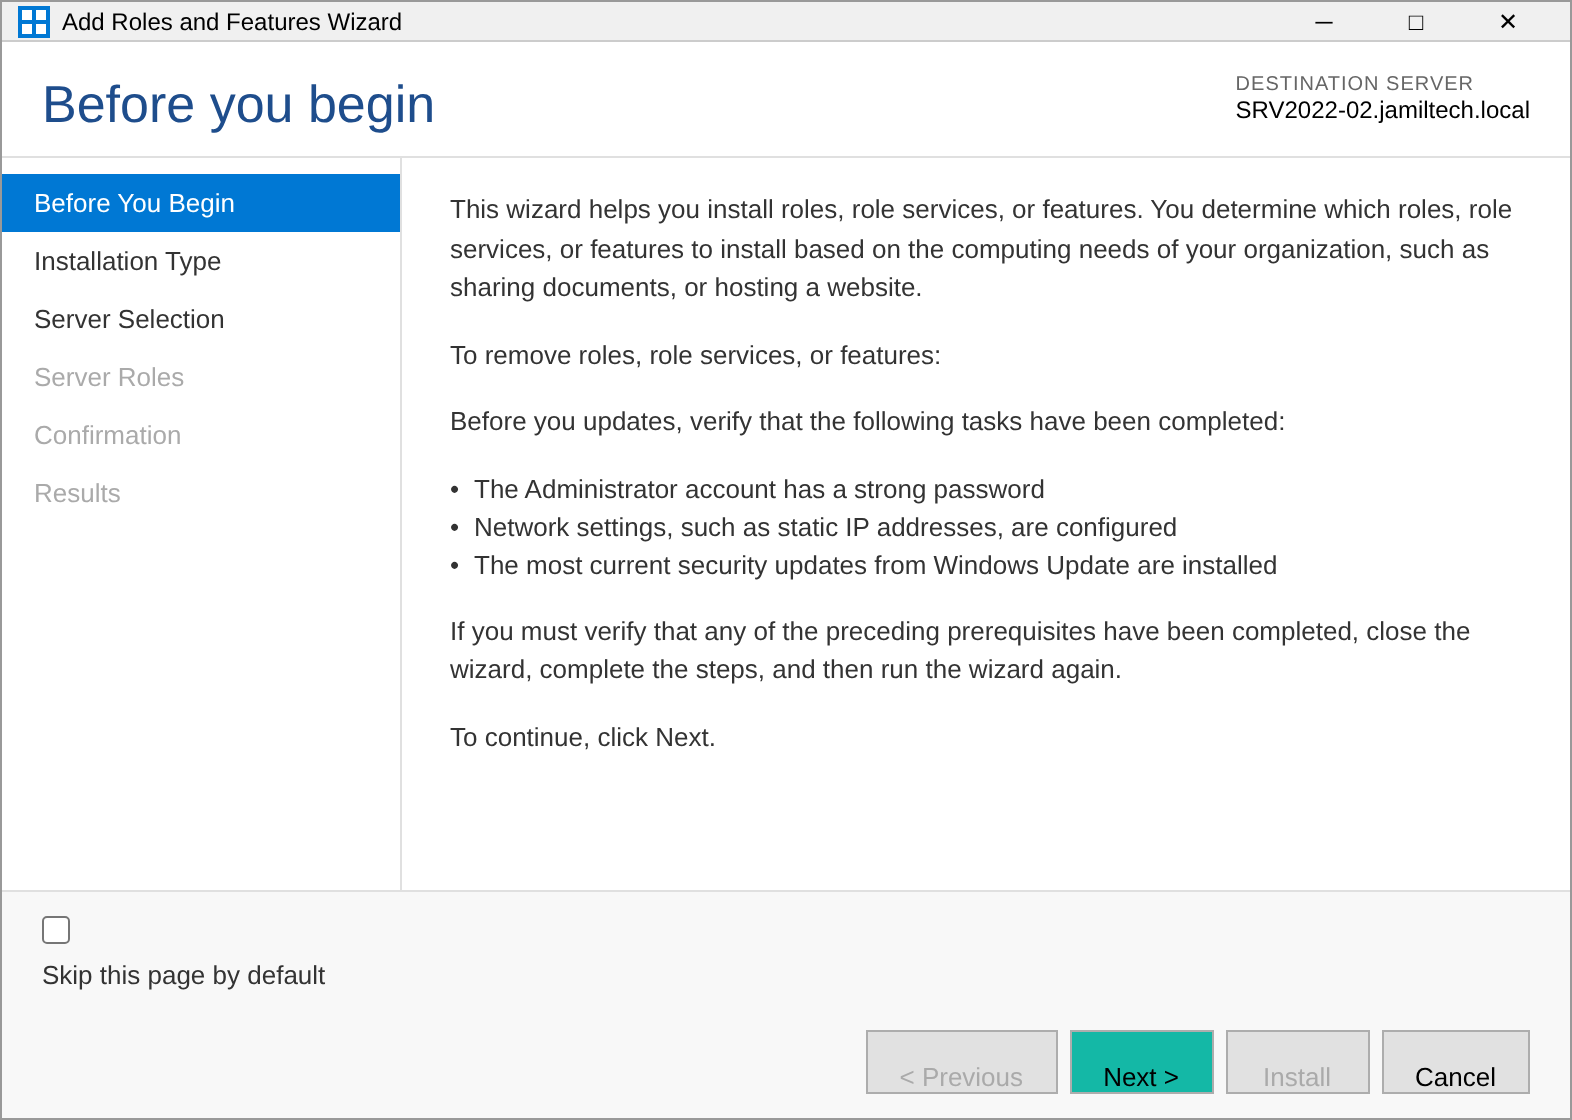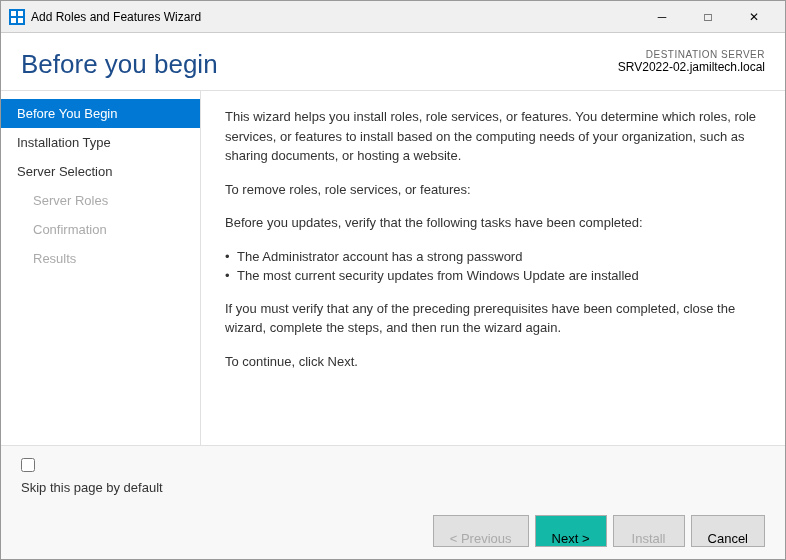--- a/index.html
+++ b/index.html
@@ -14,21 +14,21 @@
     .window {
       width: 786px;
       height: 560px;
       background: #fff;
       border: 1px solid #999;
       display: flex;
       flex-direction: column;
     }
     .title-bar {
       background: #f0f0f0;
-      height: 32px;
+      height: 20px;
       display: flex;
       align-items: center;
       padding: 0 8px;
       border-bottom: 1px solid #ccc;
       flex-shrink: 0;
     }
     .title-bar-icon {
       width: 16px;
       height: 16px;
       margin-right: 6px;
@@ -73,21 +73,20 @@
       justify-content: space-between;
       align-items: flex-start;
       border-bottom: 1px solid #e0e0e0;
     }
     .page-title {
       font-size: 26px;
       font-weight: 300;
       color: #1e4d8c;
     }
     .destination-server {
-      text-align: right;
       font-size: 11px;
     }
     .destination-label {
       color: #666;
       font-size: 10px;
       text-transform: uppercase;
       letter-spacing: 0.5px;
     }
     .server-name {
       color: #000;
@@ -111,21 +110,20 @@
       cursor: pointer;
       color: #333;
     }
     .sidebar-item.active {
       background: #0078d4;
       color: white;
     }
     .sidebar-item.disabled {
       color: #aaa;
       cursor: default;
-      margin-left: 16px;
     }
     .main-content {
       flex: 1;
       padding: 16px 24px;
       overflow-y: auto;
       background: #fff;
     }
     .content-text {
       font-size: 13px;
       color: #333;
@@ -254,20 +252,21 @@
           <span>Results</span>
         </div>
       </div>
 
       <div class="main-content">
         <p class="content-text">This wizard helps you install roles, role services, or features. You determine which roles, role services, or features to install based on the computing needs of your organization, such as sharing documents, or hosting a website.</p>
         <p class="content-text">To remove roles, role services, or features:</p>
         <p class="content-text">Before you updates, verify that the following tasks have been completed:</p>
         <ul class="bullet-list">
           <li><span>The Administrator account has a strong password</span></li>
+          <li><span>Network settings, such as static IP addresses, are configured</span></li>
           <li><span>The most current security updates from Windows Update are installed</span></li>
         </ul>
         <p class="content-text">If you must verify that any of the preceding prerequisites have been completed, close the wizard, complete the steps, and then run the wizard again.</p>
         <p class="content-text">To continue, click Next.</p>
       </div>
     </div>
 
     <div class="footer-area">
       <div class="checkbox-area">
         <input type="checkbox" id="skip-checkbox" style="">

